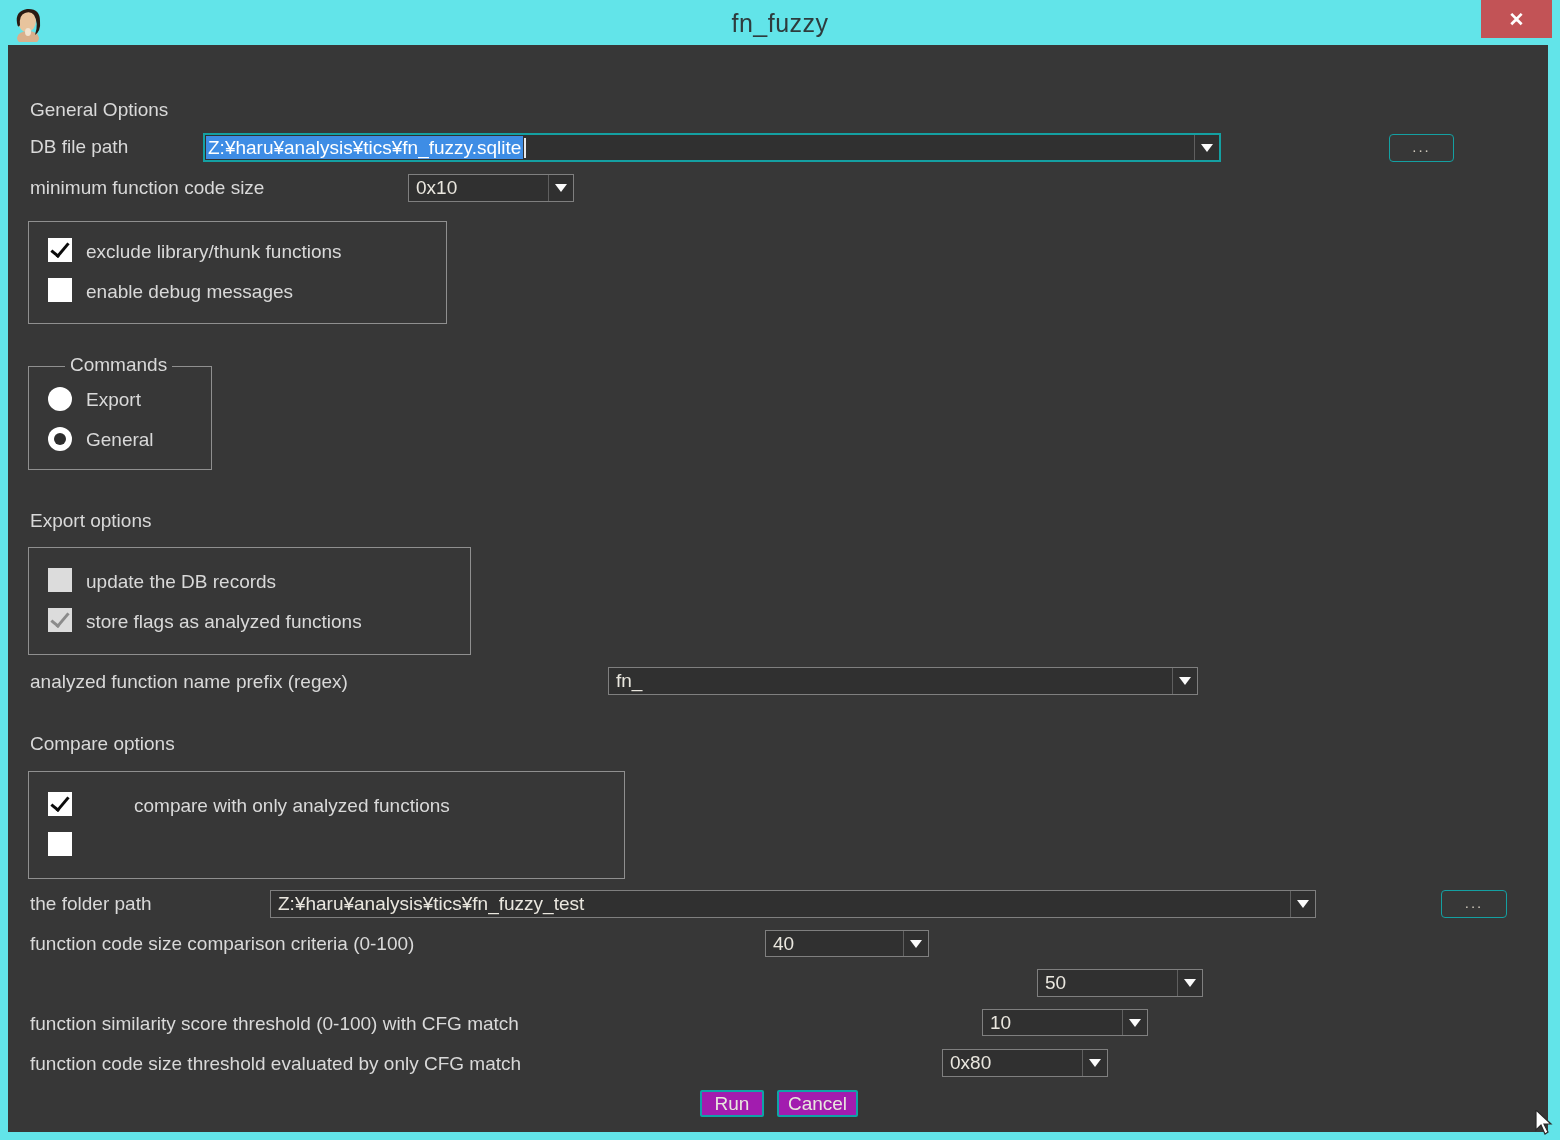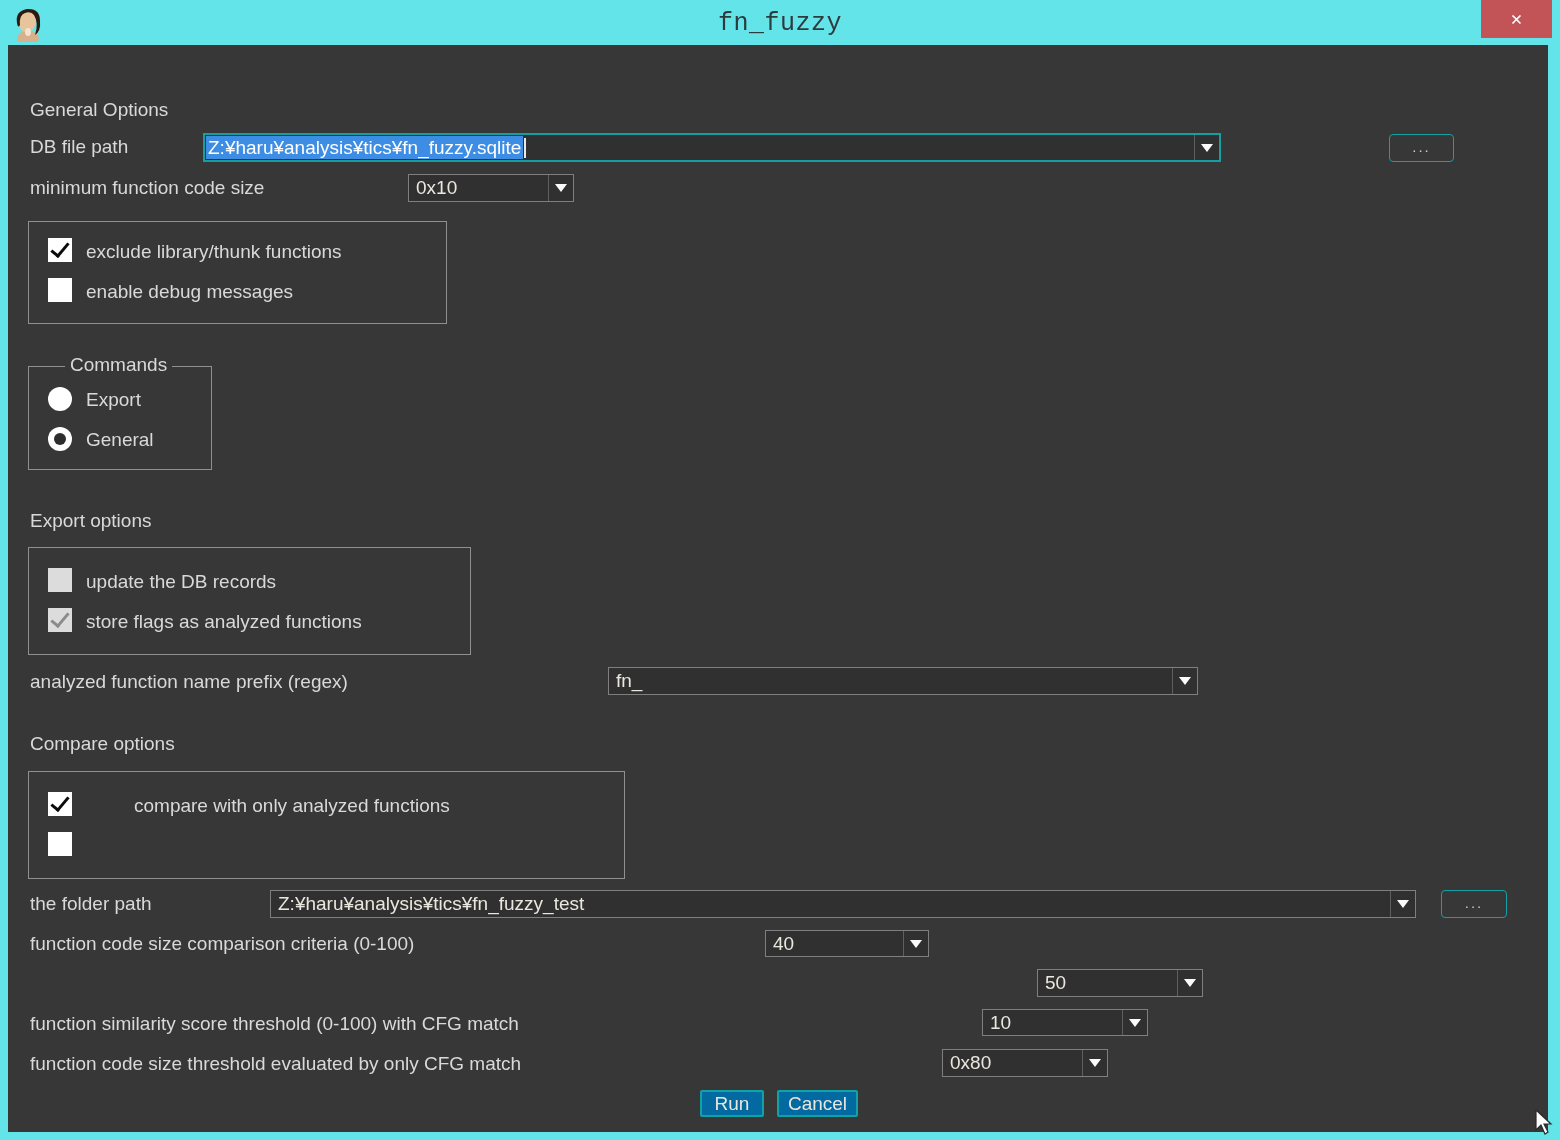--- a/index.html
+++ b/index.html
@@ -2,21 +2,21 @@
 <html><head>
 <meta charset="utf-8">
 <style>
   html,body { margin:0; padding:0; background:#222; }
   .window {
     position:relative; width:1560px; height:1140px;
     background:#62e4e9; overflow:hidden;
     font-family:"Liberation Sans", sans-serif;
   }
   
-  .titlebar { position:absolute; left:0; top:0; width:100%; height:52px;font-family:Liberation Mono, monospace; }
+  .titlebar { position:absolute; left:0; top:0; width:100%; height:52px; }
   .app-icon { position:absolute; left:13px; top:5px; width:30px; height:37px; }
   .win-title {
     position:absolute; left:0; top:9px; width:100%; text-align:center;
     font-size:25px; color:#2e3b3d; letter-spacing:0.5px;
   }
   .close-btn {
     position:absolute; left:1481px; top:0; width:71px; height:38px;
     background:#c25356; color:#ffffff; font-size:19px; font-weight:bold;
     display:flex; align-items:center; justify-content:center; cursor:default;
   }
@@ -59,21 +59,21 @@
   .arrow-glyph {
     width:0; height:0; border-left:6px solid transparent; border-right:6px solid transparent;
     border-top:8px solid #fbfbfb;
   }
   
   .browse-btn {
     position:absolute; border:1px solid #14a0a2; border-radius:4px; background:transparent;
     color:#cfc9bd; font-size:15px; letter-spacing:2px; text-align:center; line-height:24px; cursor:default;
   }
   .action-btn {
-    position:absolute; border:2px solid #0fa3a6; border-radius:2px; background:#0369a1;
+    position:absolute; border:2px solid #0fa3a6; border-radius:2px; background:#a21caf;
     color:#e9e6de; font-size:19px; display:flex; align-items:center; justify-content:center; cursor:default;
     box-sizing:border-box;
   }
   .cursor { position:absolute; left:1534px; top:1110px; }
 </style>
 </head>
 <body>
 
 <div class="window">
 
@@ -140,21 +140,21 @@
       </div>
   </div>
 
   <div class="heading" style="left:30px; top:733px;">Compare options</div>
   <div class="group" style="left:28px; top:771px; width:595px; height:106px;"></div>
   <div class="checkbox checked" style="left:48px; top:792px;"></div>
   <div class="label" style="left:86px; top:795px;margin-left:48px;">compare with only analyzed functions</div>
   <div class="checkbox" style="left:48px; top:832px;"></div>
 
   <div class="label" style="left:30px; top:893px;">the folder path</div>
-  <div class="combo" style="left:270px; top:890px; width:1146px; height:28px;">
+  <div class="combo" style="left:270px; top:890px; width:1046px; height:28px;">
     <div class="value">Z:¥haru¥analysis¥tics¥fn_fuzzy_test</div>
     <div class="arrow-zone">
         <div class="arrow-glyph"></div>
       </div>
   </div>
   <div class="browse-btn" style="left:1441px; top:890px; width:64px; height:26px;">...</div>
 
   <div class="label" style="left:30px; top:933px;">function code size comparison criteria (0-100)</div>
   <div class="combo" style="left:765px; top:930px; width:164px; height:27px;">
     <div class="value">40</div>

